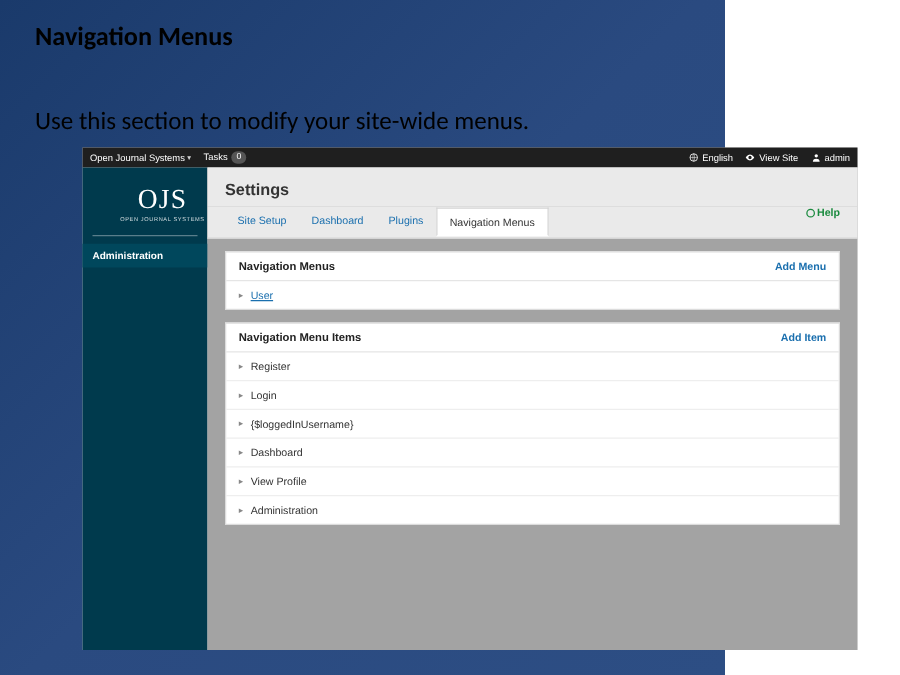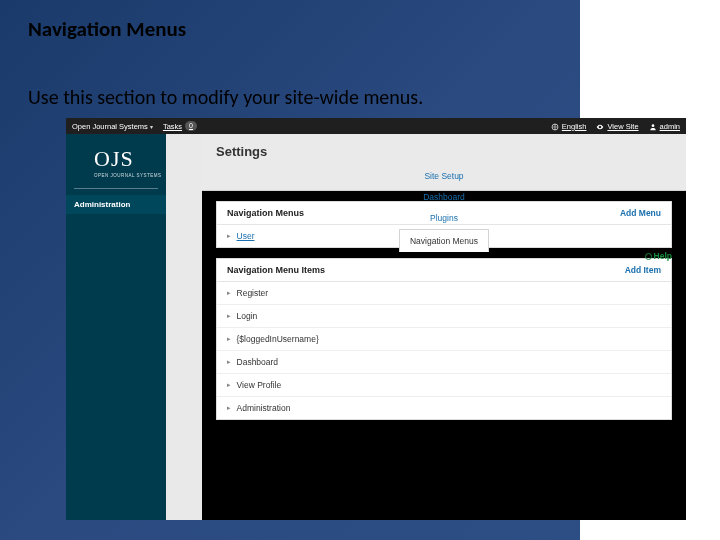--- a/index.html
+++ b/index.html
@@ -13,32 +13,32 @@
   .slide-sub   { color: #000; font-size: 20px; font-weight: 400; padding: 0 28px 10px 28px; font-family: 'Calibri', Arial, sans-serif; margin-top: 43px; }
   .screenshot {
     position: absolute; left: 66px; top: 118px;
     width: 620px; height: 402px;
     background: #e9e9e9;
     font-size: 9px;
     color: #333;
   }
   .topbar { background: #1f1f1f; color: #fff; height: 16px; display: flex; align-items: center; padding: 0 6px; font-size: 7.5px; }
   .topbar .spacer { flex: 1; }
-  .topbar .item { display: flex; align-items: flex-end; gap: 3px; margin-left: 10px; text-decoration: underline; }
+  .topbar .item { display: flex; align-items: flex-start; gap: 3px; margin-left: 10px; }
   .badge { background: #555; color: #fff; border-radius: 7px; min-width: 12px; height: 10px; line-height: 10px; font-size: 7px; text-align: center; display: inline-block; padding: 0 3px; }
   .app-body { display: flex; height: calc(100% - 16px); }
   .sidebar { width: 100px; background: #003a4d; color: #fff; padding: 8px 0; }
-  .logo { padding: 4px 0 6px 0; margin-left: 28px; }
+  .logo { text-align: center; padding: 4px 0 6px 0; margin-left: 28px; }
   .logo-main { font-family: Georgia, 'Times New Roman', serif; font-size: 22px; letter-spacing: 1px; }
   .logo-sub { font-size: 4.5px; letter-spacing: 0.5px; opacity: .8; margin-top: 1px; }
   .logo-hr { border: none; border-top: 1px solid rgba(255,255,255,.35); margin: 4px 8px 6px 8px; }
   .side-item { font-size: 8px; padding: 5px 8px; background: #00475c; font-weight:700;}
-  .content { flex: 1; background: #000000; padding: 0; margin-left: 36px; }
+  .content { flex: 1; background: #a3a3a3; padding: 0; }
   .page-title { background: #eaeaea; font-size: 13px; font-weight: 700; color: #333; padding: 10px 14px 6px 14px; }
-  .tabs { background: #eaeaea; display: flex; align-items: center; padding: 0 14px; border-bottom: 1px solid #d4d4d4; height: 26px; flex-direction: column; }
+  .tabs { background: #eaeaea; display: flex; align-items: flex-start; padding: 0 14px; border-bottom: 1px solid #d4d4d4; height: 26px; }
   .tab { padding: 6px 10px 5px 10px; font-size: 8.5px; color: #1a6fae; cursor: pointer; }
   .tab.active { background: #fff; border: 1px solid #d4d4d4; border-bottom: 1px solid #fff; color: #333; position: relative; top: 1px; }
   .help { margin-left: auto; color: #1a8a3e; font-size: 8.5px; font-weight:700; display:flex; align-items:center; gap:2px;}
   .help-dot { width:7px; height:7px; border:1.5px solid #1a8a3e; border-radius:50%; display:inline-block; font-size:5px; line-height:5px; }
   .panel { background: #fff; margin: 10px 14px 0 14px; border: 1px solid #dcdcdc; }
   .panel-head { display:flex; align-items:center; justify-content: space-between; padding: 6px 10px; border-bottom: 1px solid #e5e5e5; font-size: 9px; font-weight:700; color:#222;}
   .panel-head .action { color:#1a6fae; font-weight:700; font-size:8.5px; cursor:pointer; }
   .row { display:flex; align-items:center; padding: 6px 10px; border-bottom:1px solid #eee; font-size:8.5px; color:#333; }
   .row:last-child { border-bottom:none; }
   .caret { color:#888; margin-right:6px; font-size:7px; }

